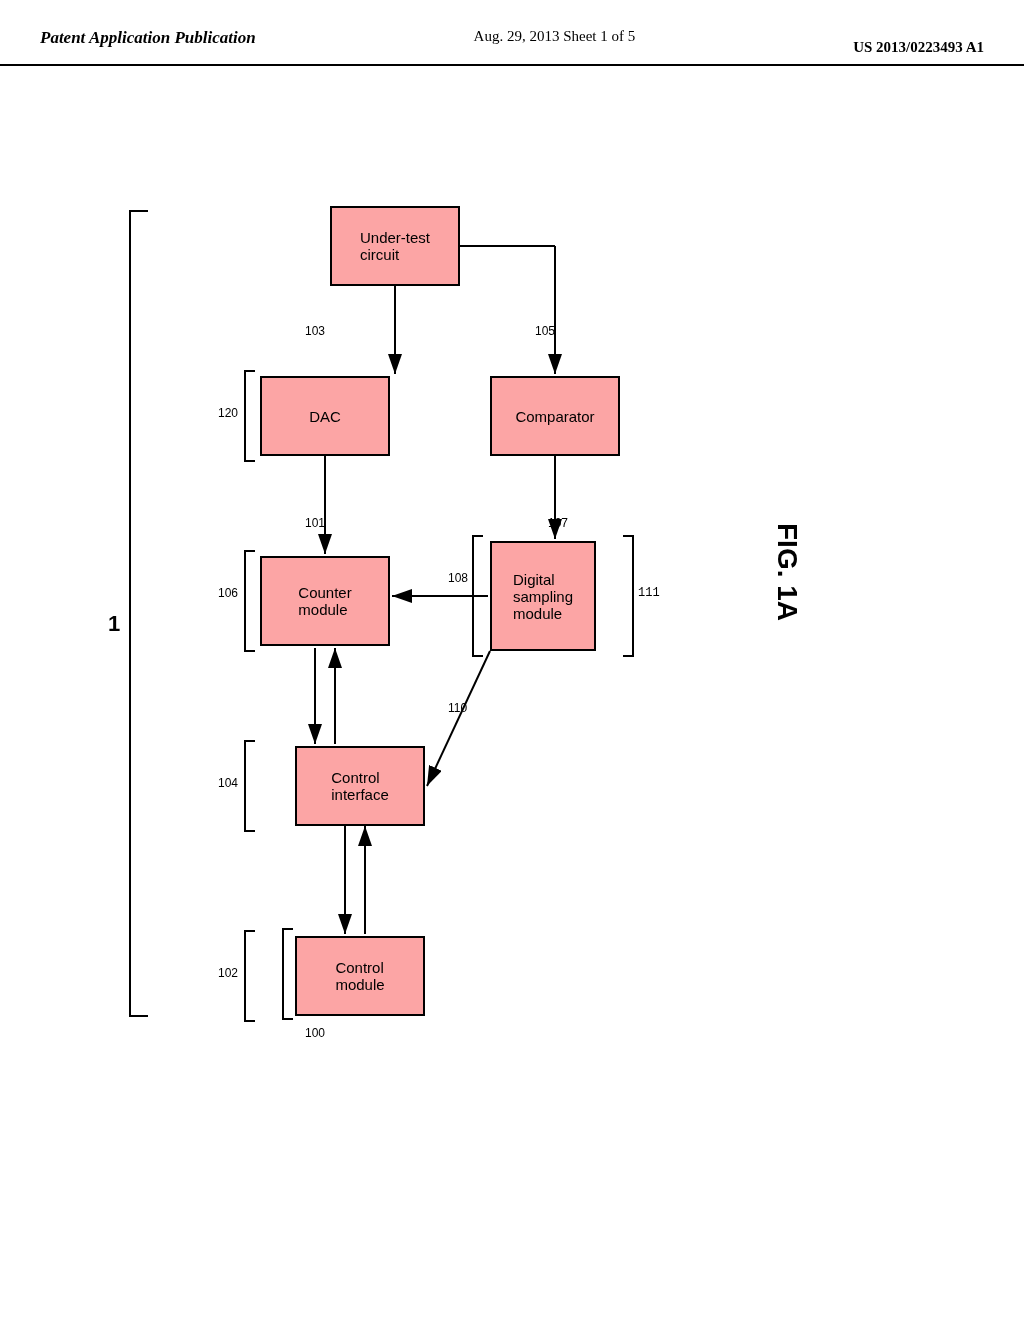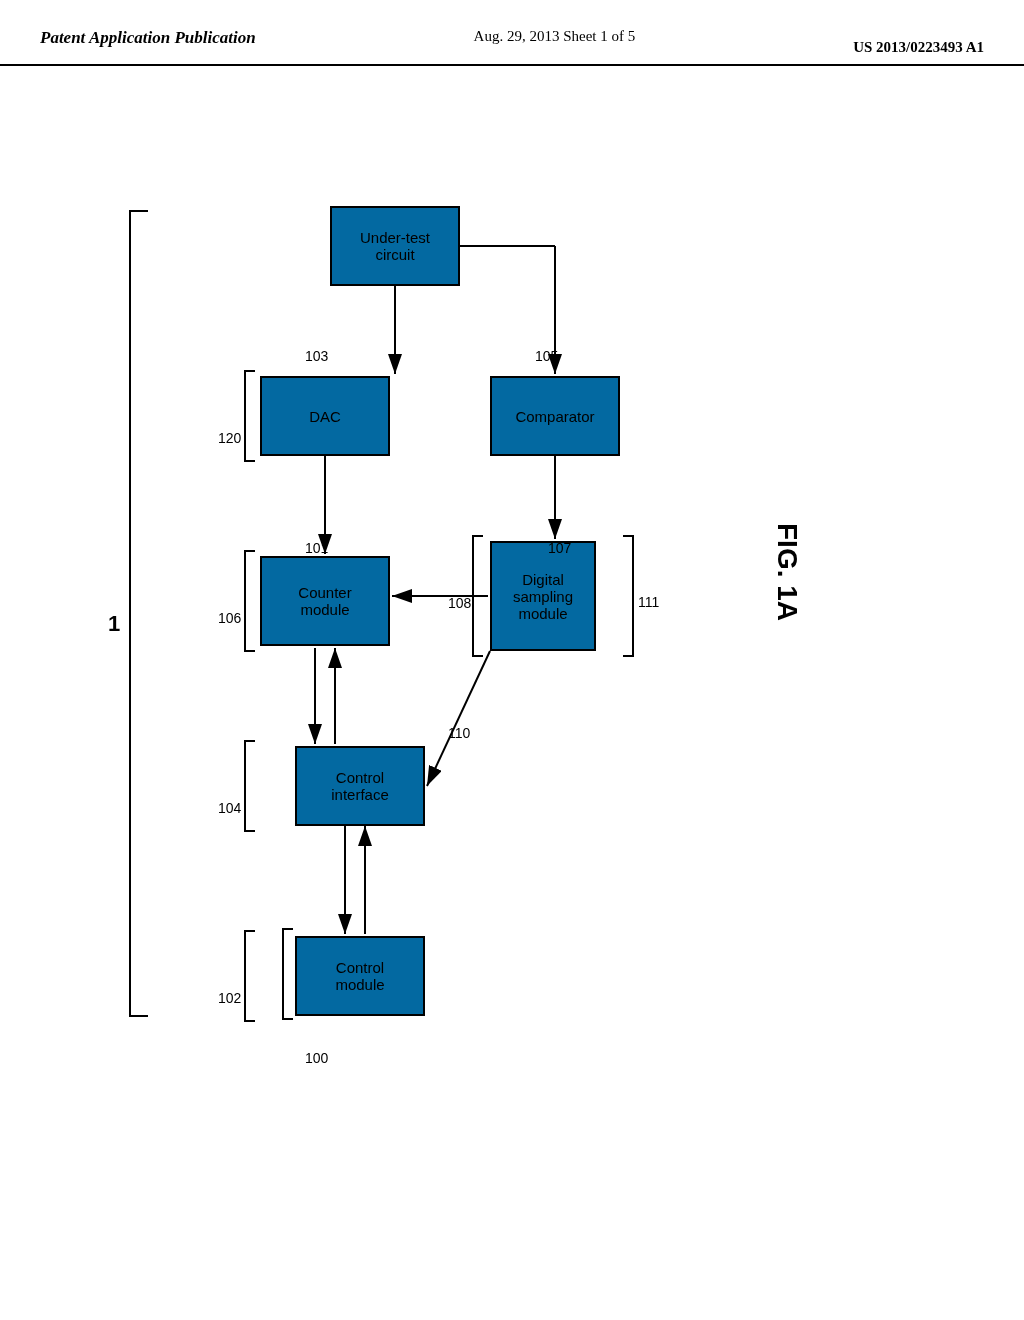--- a/index.html
+++ b/index.html
@@ -40,35 +40,33 @@
     .diagram-area {
       position: relative;
       width: 100%;
       height: 1240px;
     }
 
     
     .box {
       position: absolute;
       border: 2px solid #000;
-      background: #0369a1;
+      background: #fca5a5;
       display: flex;
       align-items: center;
       justify-content: center;
-      text-align: center;
       font-size: 15px;
       font-family: Arial, sans-serif;
     }
 
     
     .label {
       position: absolute;
-      font-size: 14px;
-      font-family: Arial, sans-serif;
-      margin-top: 24px;
+      font-size: 12px;
+      font-family: Arial, sans-serif;
     }
 
     
     .fig-label {
       position: absolute;
       font-size: 26px;
       font-weight: bold;
       font-family: Arial, sans-serif;
       transform: rotate(90deg);
       transform-origin: center center;
@@ -182,21 +180,21 @@
 
   <div class="label" style="left:218px; top:340px;">120</div>
   <div class="label" style="left:305px; top:258px;">103</div>
   <div class="label" style="left:535px; top:258px;">105</div>
   <div class="label" style="left:218px; top:520px;">106</div>
   <div class="label" style="left:305px; top:450px;">101</div>
   <div class="label" style="left:448px; top:505px;">108</div>
   <div class="label" style="left:548px; top:450px;">107</div>
   <div class="label" style="left:218px; top:710px;">104</div>
   <div class="label" style="left:448px; top:635px;">110</div>
-  <div class="label" style="left:638px; top:504px;">111</div>
+  <div class="label" style="left:638px; top:520px;font-family:Liberation Mono, monospace;">111</div>
   <div class="label" style="left:218px; top:900px;">102</div>
   <div class="label" style="left:305px; top:960px;">100</div>
 
   <div class="main-label" style="left:108px; top:545px; font-size:22px;">1</div>
 
   <div class="fig-label" style="left:738px; top:490px; font-size:28px; transform: rotate(90deg);">FIG. 1A</div>
 
 </div>
 
 </body></html>

